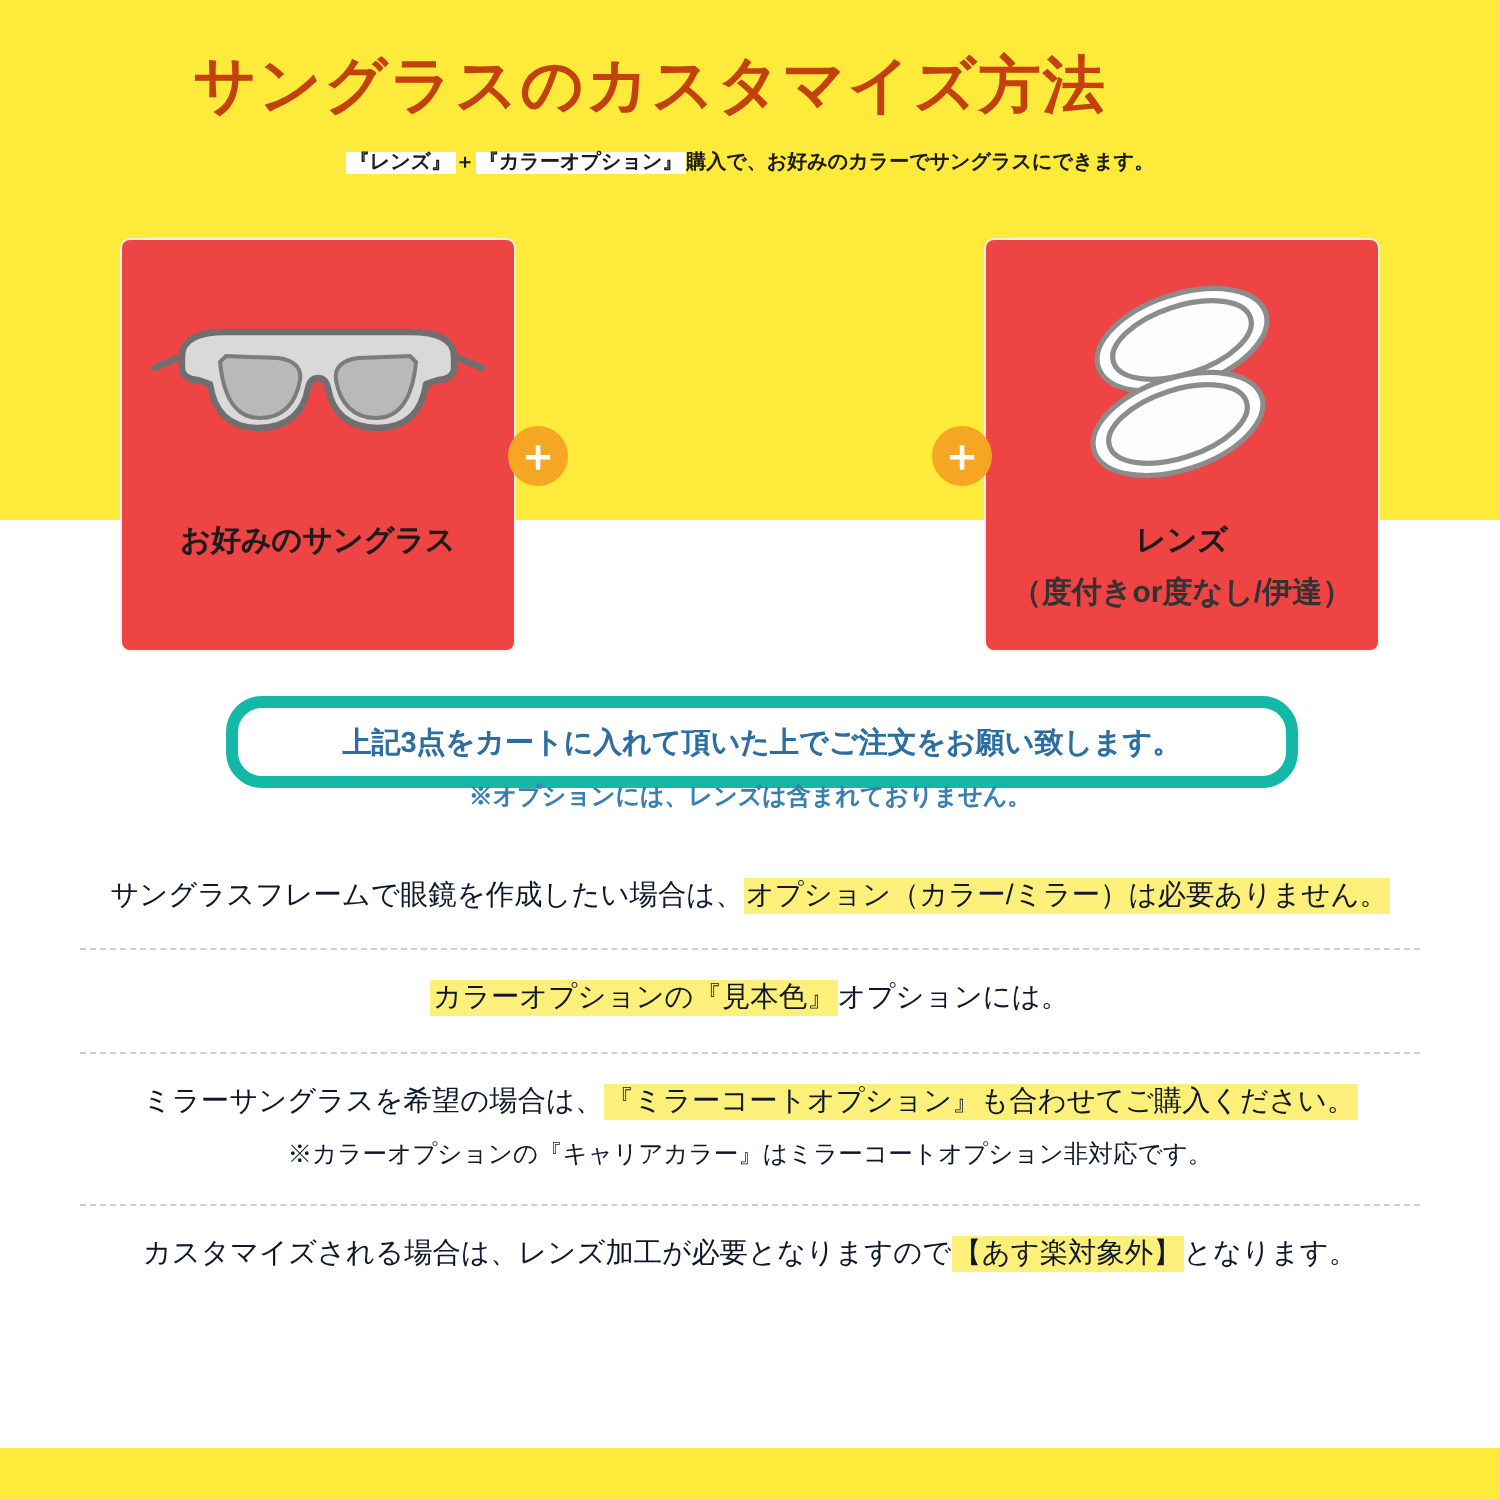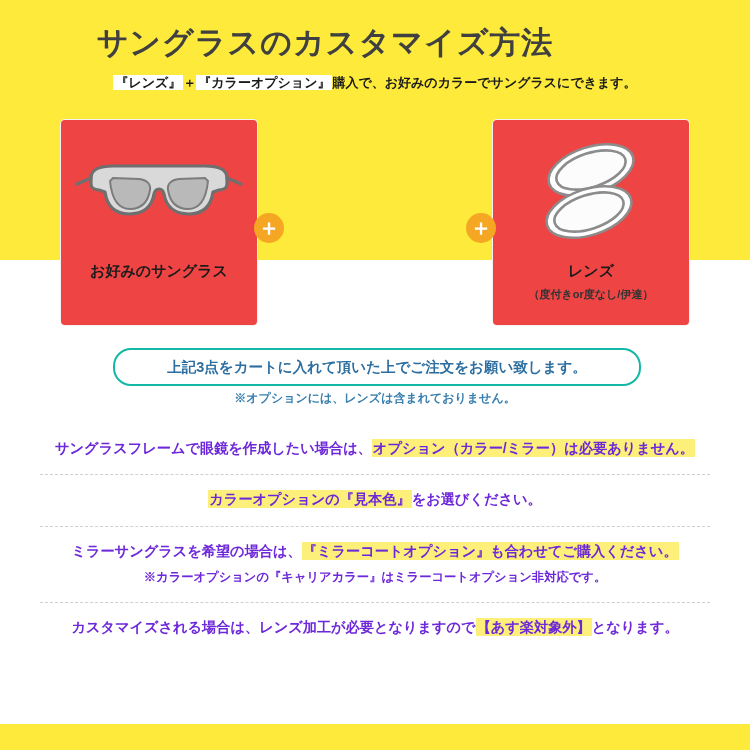--- a/index.html
+++ b/index.html
@@ -28,28 +28,28 @@
     background: #fdea3b;
   }
   .title {
     position: absolute;
     left: 0; top: 22px;
     width: 650px;
     text-align: center;
     font-size: 31px;
     font-weight: bold;
     letter-spacing: 1px;
-    color: #404040;
+    color: #c2410c;
   }
   .subtitle {
     position: absolute;
     left: 0; top: 74px;
     width: 750px;
     text-align: center;
-    font-size: 13px;
+    font-size: 10px;
     font-weight: bold;
     color: #1b1b1b;
   }
   .hl-white {
     background: #ffffff;
     padding: 0 2px;
   }
   
   .cards {
     position: absolute;
@@ -78,21 +78,21 @@
     left: 0; top: 140px;
     width: 196px;
     text-align: center;
     font-size: 15px;
     font-weight: bold;
     color: #1b1b1b;
     line-height: 1.5;
   }
   .card .cap .sub {
     display: block;
-    font-size: 11px;
+    font-size: 15px;
     font-weight: bold;
     color: #333;
     margin-top: 3px;
   }
   .plus {
     position: absolute;
     top: 213px;
     width: 30px;
     height: 30px;
     border-radius: 50%;
@@ -105,21 +105,21 @@
   }
   .plus.p1 { left: 254px; }
   .plus.p2 { left: 466px; }
 
   
   .pill {
     position: absolute;
     left: 113px; top: 348px;
     width: 524px;
     height: 34px;
-    border: 2px solid #14b8a6;
+    border: 6px solid #14b8a6;
     border-radius: 18px;
     color: #2c6ea0;
     font-size: 14.5px;
     font-weight: bold;
     display: flex;
     align-items: center;
     justify-content: center;
   }
   .note-small {
     position: absolute;
@@ -138,22 +138,22 @@
   }
   .block {
     padding: 10px 0 12px 0;
     text-align: center;
   }
   .block + .block {
     border-top: 1px dashed #cfcfcf;
   }
   .line {
     font-size: 14.2px;
-    font-weight: bold;
-    color: #6d28d9;
+    font-weight: normal;
+    color: #0f172a;
     line-height: 2.0;
     white-space: nowrap;
   }
   .line.small {
     font-size: 12.3px;
   }
   .hl {
     background: #fdf07a;
     padding: 1px 1px;
   }
@@ -233,21 +233,21 @@
   <div class="notes">
 
     <div class="block">
       <div class="line">
         <span>サングラスフレームで眼鏡を作成したい場合は、</span><span class="hl">オプション（カラー/ミラー）は必要ありません。</span>
       </div>
     </div>
 
     <div class="block">
       <div class="line">
-        <span class="hl">カラーオプションの『見本色』</span><span>をお選びください。</span>
+        <span class="hl">カラーオプションの『見本色』</span><span>オプションには。</span>
       </div>
     </div>
 
     <div class="block">
       <div class="line">
         <span>ミラーサングラスを希望の場合は、</span><span class="hl">『ミラーコートオプション』も合わせてご購入ください。</span>
       </div>
       <div class="line small">
         <span>※カラーオプションの『キャリアカラー』はミラーコートオプション非対応です。</span>
       </div>

